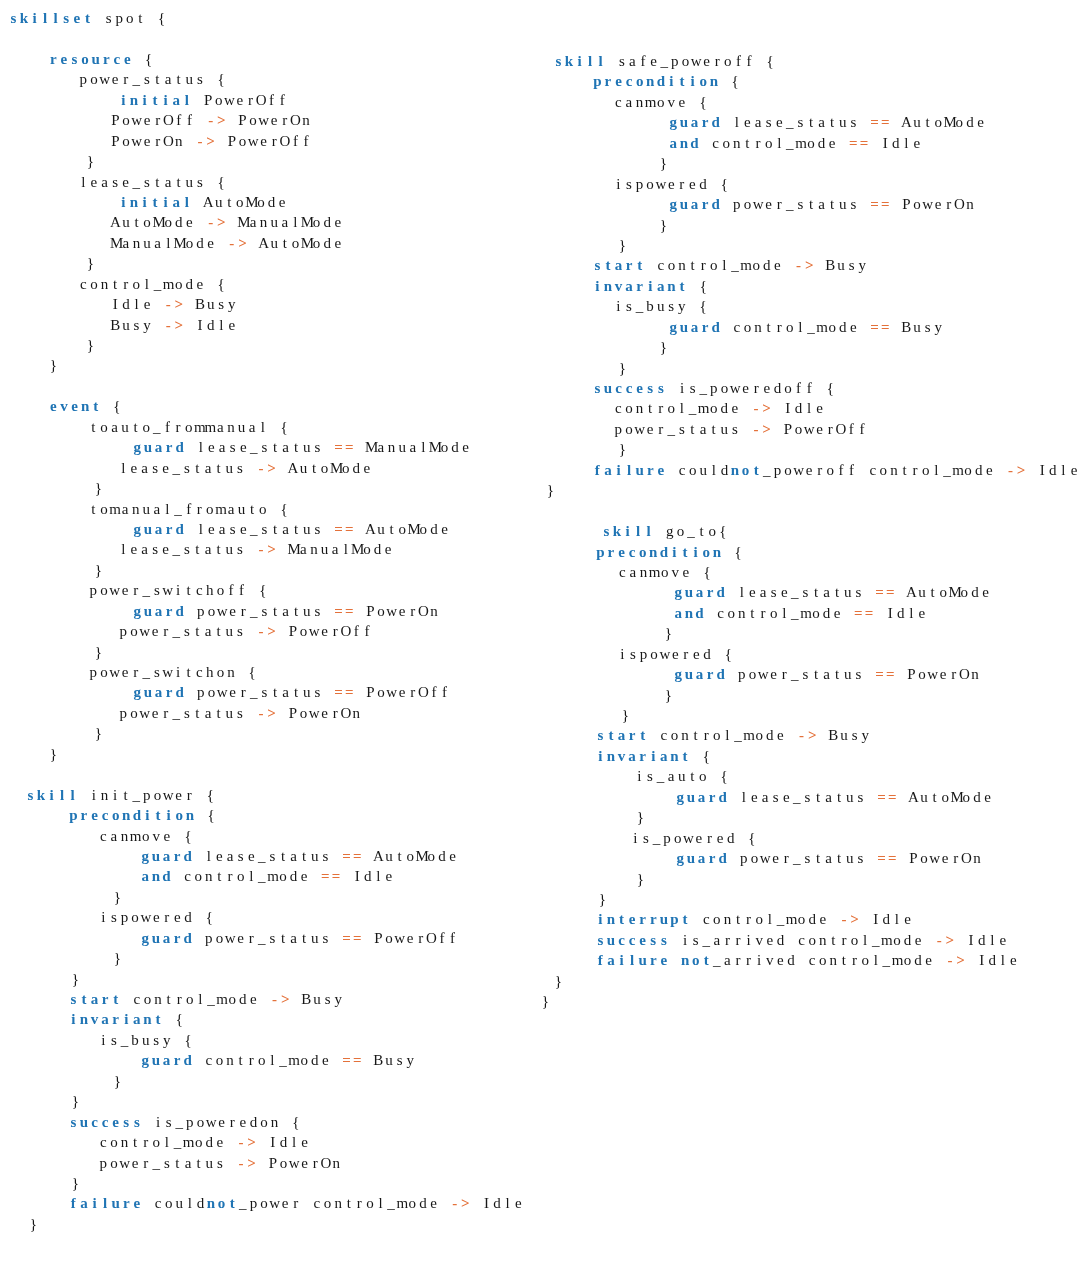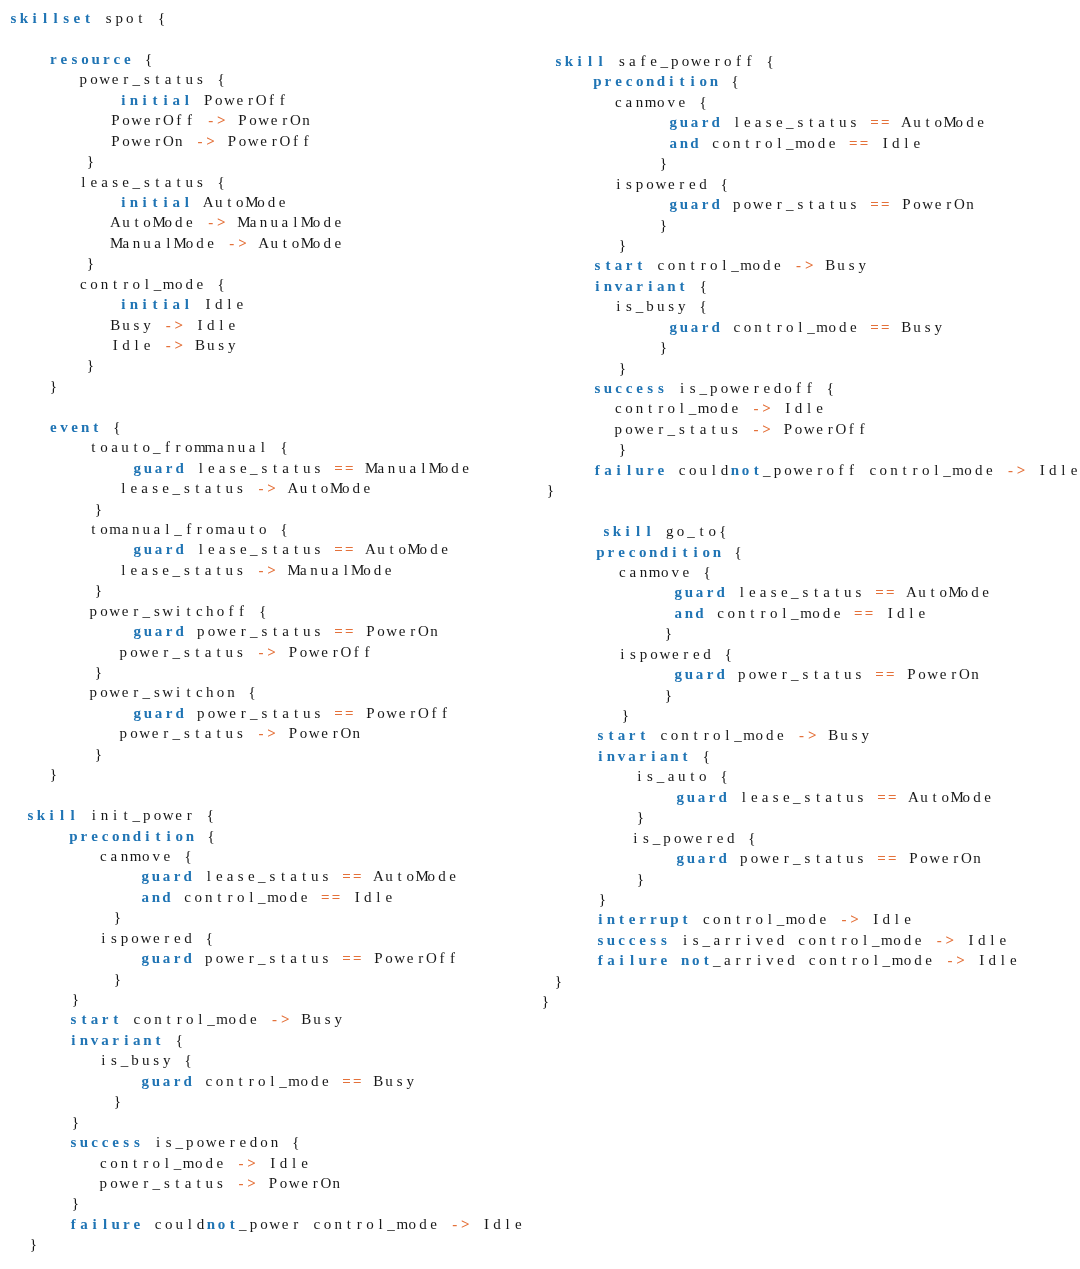--- a/index.html
+++ b/index.html
@@ -33,23 +33,22 @@
       <div class="line" style="padding-left: 118px;"><span class="ch k">i</span><span class="ch k">n</span><span class="ch k">i</span><span class="ch k">t</span><span class="ch k">i</span><span class="ch k">a</span><span class="ch k">l</span><span class="ch p">&nbsp;</span><span class="ch p">P</span><span class="ch p">o</span><span class="ch p">w</span><span class="ch p">e</span><span class="ch p">r</span><span class="ch p">O</span><span class="ch p">f</span><span class="ch p">f</span></div>
       <div class="line" style="padding-left: 110px;"><span class="ch p">P</span><span class="ch p">o</span><span class="ch p">w</span><span class="ch p">e</span><span class="ch p">r</span><span class="ch p">O</span><span class="ch p">f</span><span class="ch p">f</span><span class="ch p">&nbsp;</span><span class="ch o">-</span><span class="ch o">&gt;</span><span class="ch p">&nbsp;</span><span class="ch p">P</span><span class="ch p">o</span><span class="ch p">w</span><span class="ch p">e</span><span class="ch p">r</span><span class="ch p">O</span><span class="ch p">n</span></div>
       <div class="line" style="padding-left: 110px;"><span class="ch p">P</span><span class="ch p">o</span><span class="ch p">w</span><span class="ch p">e</span><span class="ch p">r</span><span class="ch p">O</span><span class="ch p">n</span><span class="ch p">&nbsp;</span><span class="ch o">-</span><span class="ch o">&gt;</span><span class="ch p">&nbsp;</span><span class="ch p">P</span><span class="ch p">o</span><span class="ch p">w</span><span class="ch p">e</span><span class="ch p">r</span><span class="ch p">O</span><span class="ch p">f</span><span class="ch p">f</span></div>
       <div class="line" style="padding-left: 85px;"><span class="ch p">}</span></div>
       <div class="line" style="padding-left: 78px;"><span class="ch p">l</span><span class="ch p">e</span><span class="ch p">a</span><span class="ch p">s</span><span class="ch p">e</span><span class="ch p">_</span><span class="ch p">s</span><span class="ch p">t</span><span class="ch p">a</span><span class="ch p">t</span><span class="ch p">u</span><span class="ch p">s</span><span class="ch p">&nbsp;</span><span class="ch p">{</span></div>
       <div class="line" style="padding-left: 118px;"><span class="ch k">i</span><span class="ch k">n</span><span class="ch k">i</span><span class="ch k">t</span><span class="ch k">i</span><span class="ch k">a</span><span class="ch k">l</span><span class="ch p">&nbsp;</span><span class="ch p">A</span><span class="ch p">u</span><span class="ch p">t</span><span class="ch p">o</span><span class="ch p">M</span><span class="ch p">o</span><span class="ch p">d</span><span class="ch p">e</span></div>
       <div class="line" style="padding-left: 110px;"><span class="ch p">A</span><span class="ch p">u</span><span class="ch p">t</span><span class="ch p">o</span><span class="ch p">M</span><span class="ch p">o</span><span class="ch p">d</span><span class="ch p">e</span><span class="ch p">&nbsp;</span><span class="ch o">-</span><span class="ch o">&gt;</span><span class="ch p">&nbsp;</span><span class="ch p">M</span><span class="ch p">a</span><span class="ch p">n</span><span class="ch p">u</span><span class="ch p">a</span><span class="ch p">l</span><span class="ch p">M</span><span class="ch p">o</span><span class="ch p">d</span><span class="ch p">e</span></div>
       <div class="line" style="padding-left: 110px;"><span class="ch p">M</span><span class="ch p">a</span><span class="ch p">n</span><span class="ch p">u</span><span class="ch p">a</span><span class="ch p">l</span><span class="ch p">M</span><span class="ch p">o</span><span class="ch p">d</span><span class="ch p">e</span><span class="ch p">&nbsp;</span><span class="ch o">-</span><span class="ch o">&gt;</span><span class="ch p">&nbsp;</span><span class="ch p">A</span><span class="ch p">u</span><span class="ch p">t</span><span class="ch p">o</span><span class="ch p">M</span><span class="ch p">o</span><span class="ch p">d</span><span class="ch p">e</span></div>
       <div class="line" style="padding-left: 85px;"><span class="ch p">}</span></div>
       <div class="line" style="padding-left: 78px;"><span class="ch p">c</span><span class="ch p">o</span><span class="ch p">n</span><span class="ch p">t</span><span class="ch p">r</span><span class="ch p">o</span><span class="ch p">l</span><span class="ch p">_</span><span class="ch p">m</span><span class="ch p">o</span><span class="ch p">d</span><span class="ch p">e</span><span class="ch p">&nbsp;</span><span class="ch p">{</span></div>
-      <div class="line" style="padding-left: 118px;"><span class="ch k">i</span><span class="ch k">n</span><span class="ch k">i</span><span class="ch k">t</span><span class="ch k">i</span><span class="ch k">a</span><span class="ch k">l</span><span class="ch p">&nbsp;</span><span class="ch p">I</span><span class="ch p">d</span><span class="ch p">l</span><span class="ch p">e</span></div>
+      <div class="line" style="padding-left: 110px;"><span class="ch p">I</span><span class="ch p">d</span><span class="ch p">l</span><span class="ch p">e</span><span class="ch p">&nbsp;</span><span class="ch o">-</span><span class="ch o">&gt;</span><span class="ch p">&nbsp;</span><span class="ch p">B</span><span class="ch p">u</span><span class="ch p">s</span><span class="ch p">y</span></div>
       <div class="line" style="padding-left: 110px;"><span class="ch p">B</span><span class="ch p">u</span><span class="ch p">s</span><span class="ch p">y</span><span class="ch p">&nbsp;</span><span class="ch o">-</span><span class="ch o">&gt;</span><span class="ch p">&nbsp;</span><span class="ch p">I</span><span class="ch p">d</span><span class="ch p">l</span><span class="ch p">e</span></div>
-      <div class="line" style="padding-left: 110px;"><span class="ch p">I</span><span class="ch p">d</span><span class="ch p">l</span><span class="ch p">e</span><span class="ch p">&nbsp;</span><span class="ch o">-</span><span class="ch o">&gt;</span><span class="ch p">&nbsp;</span><span class="ch p">B</span><span class="ch p">u</span><span class="ch p">s</span><span class="ch p">y</span></div>
       <div class="line" style="padding-left: 85px;"><span class="ch p">}</span></div>
       <div class="line" style="padding-left: 48px;"><span class="ch p">}</span></div>
       <div class="line"></div>
       <div class="line" style="padding-left: 48px;"><span class="ch k">e</span><span class="ch k">v</span><span class="ch k">e</span><span class="ch k">n</span><span class="ch k">t</span><span class="ch p">&nbsp;</span><span class="ch p">{</span></div>
       <div class="line" style="padding-left: 88px;"><span class="ch p">t</span><span class="ch p">o</span><span class="ch p">a</span><span class="ch p">u</span><span class="ch p">t</span><span class="ch p">o</span><span class="ch p">_</span><span class="ch p">f</span><span class="ch p">r</span><span class="ch p">o</span><span class="ch p">m</span><span class="ch p">m</span><span class="ch p">a</span><span class="ch p">n</span><span class="ch p">u</span><span class="ch p">a</span><span class="ch p">l</span><span class="ch p">&nbsp;</span><span class="ch p">{</span></div>
       <div class="line" style="padding-left: 132px;"><span class="ch k">g</span><span class="ch k">u</span><span class="ch k">a</span><span class="ch k">r</span><span class="ch k">d</span><span class="ch p">&nbsp;</span><span class="ch p">l</span><span class="ch p">e</span><span class="ch p">a</span><span class="ch p">s</span><span class="ch p">e</span><span class="ch p">_</span><span class="ch p">s</span><span class="ch p">t</span><span class="ch p">a</span><span class="ch p">t</span><span class="ch p">u</span><span class="ch p">s</span><span class="ch p">&nbsp;</span><span class="ch o">=</span><span class="ch o">=</span><span class="ch p">&nbsp;</span><span class="ch p">M</span><span class="ch p">a</span><span class="ch p">n</span><span class="ch p">u</span><span class="ch p">a</span><span class="ch p">l</span><span class="ch p">M</span><span class="ch p">o</span><span class="ch p">d</span><span class="ch p">e</span></div>
       <div class="line" style="padding-left: 118px;"><span class="ch p">l</span><span class="ch p">e</span><span class="ch p">a</span><span class="ch p">s</span><span class="ch p">e</span><span class="ch p">_</span><span class="ch p">s</span><span class="ch p">t</span><span class="ch p">a</span><span class="ch p">t</span><span class="ch p">u</span><span class="ch p">s</span><span class="ch p">&nbsp;</span><span class="ch o">-</span><span class="ch o">&gt;</span><span class="ch p">&nbsp;</span><span class="ch p">A</span><span class="ch p">u</span><span class="ch p">t</span><span class="ch p">o</span><span class="ch p">M</span><span class="ch p">o</span><span class="ch p">d</span><span class="ch p">e</span></div>
       <div class="line" style="padding-left: 93px;"><span class="ch p">}</span></div>
       <div class="line" style="padding-left: 88px;"><span class="ch p">t</span><span class="ch p">o</span><span class="ch p">m</span><span class="ch p">a</span><span class="ch p">n</span><span class="ch p">u</span><span class="ch p">a</span><span class="ch p">l</span><span class="ch p">_</span><span class="ch p">f</span><span class="ch p">r</span><span class="ch p">o</span><span class="ch p">m</span><span class="ch p">a</span><span class="ch p">u</span><span class="ch p">t</span><span class="ch p">o</span><span class="ch p">&nbsp;</span><span class="ch p">{</span></div>
       <div class="line" style="padding-left: 132px;"><span class="ch k">g</span><span class="ch k">u</span><span class="ch k">a</span><span class="ch k">r</span><span class="ch k">d</span><span class="ch p">&nbsp;</span><span class="ch p">l</span><span class="ch p">e</span><span class="ch p">a</span><span class="ch p">s</span><span class="ch p">e</span><span class="ch p">_</span><span class="ch p">s</span><span class="ch p">t</span><span class="ch p">a</span><span class="ch p">t</span><span class="ch p">u</span><span class="ch p">s</span><span class="ch p">&nbsp;</span><span class="ch o">=</span><span class="ch o">=</span><span class="ch p">&nbsp;</span><span class="ch p">A</span><span class="ch p">u</span><span class="ch p">t</span><span class="ch p">o</span><span class="ch p">M</span><span class="ch p">o</span><span class="ch p">d</span><span class="ch p">e</span></div>

